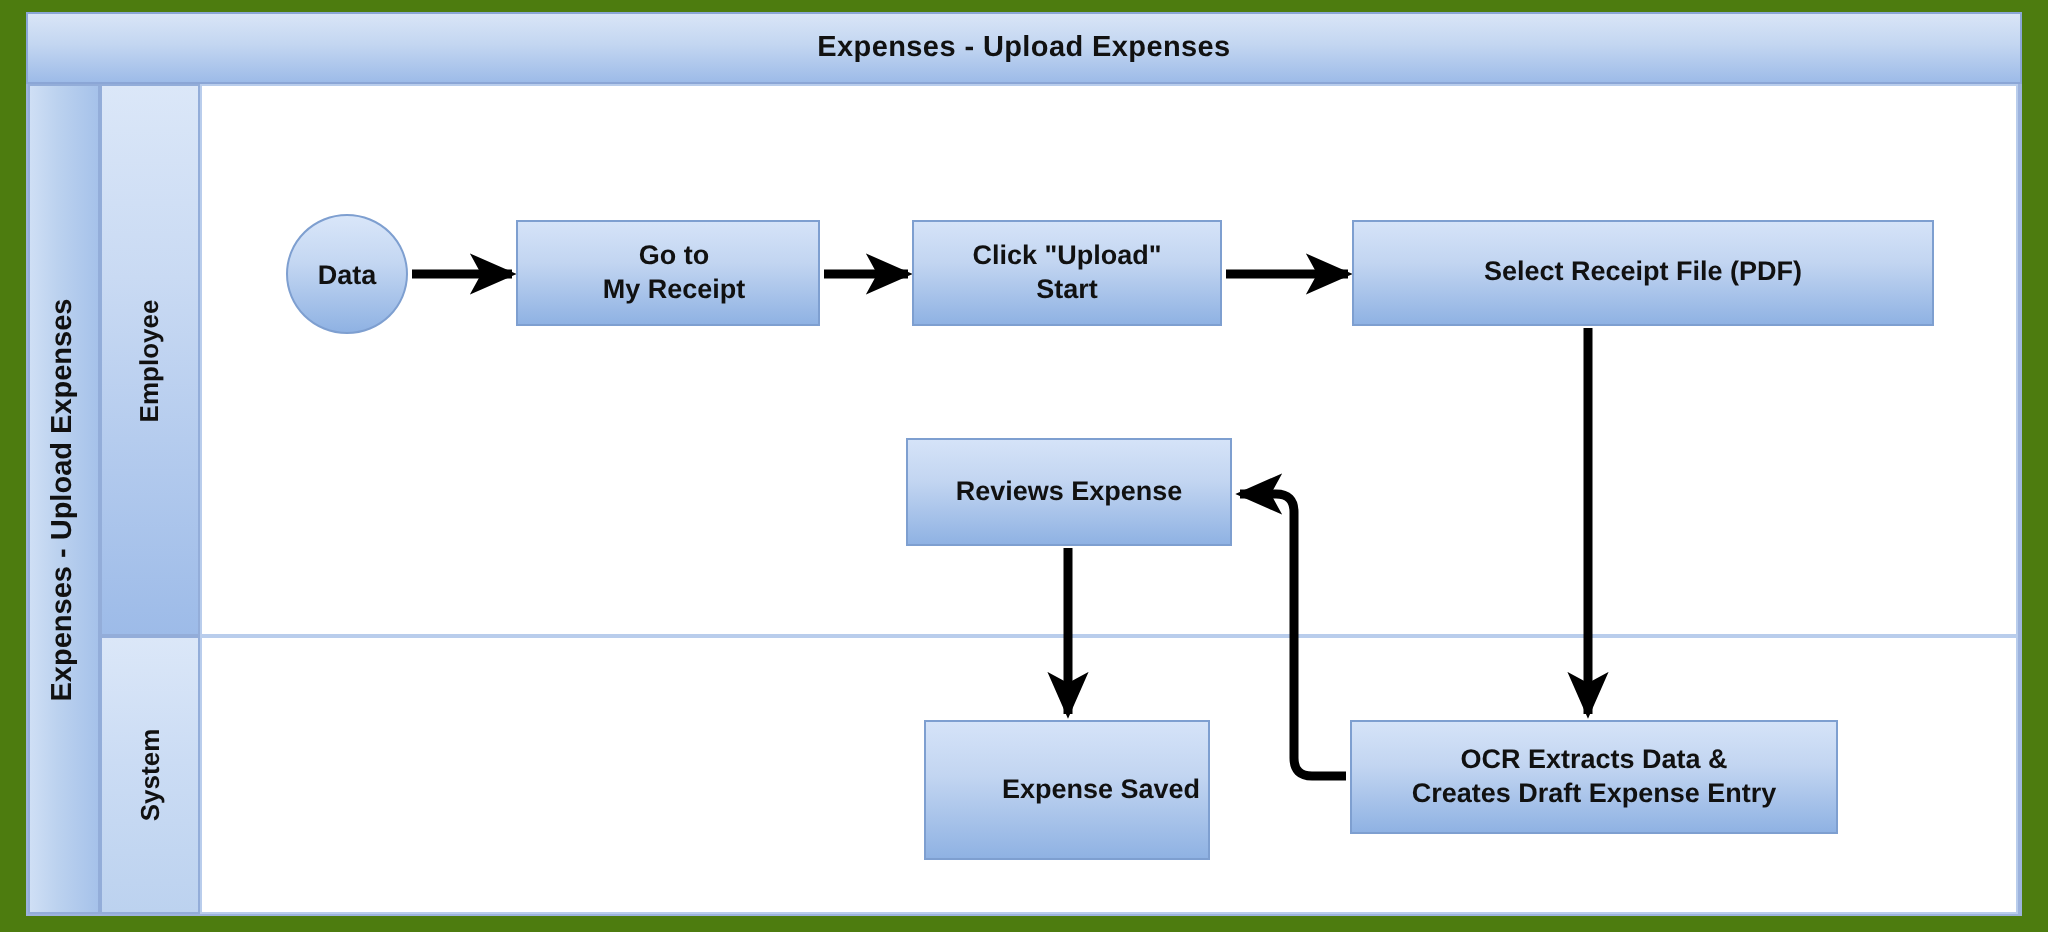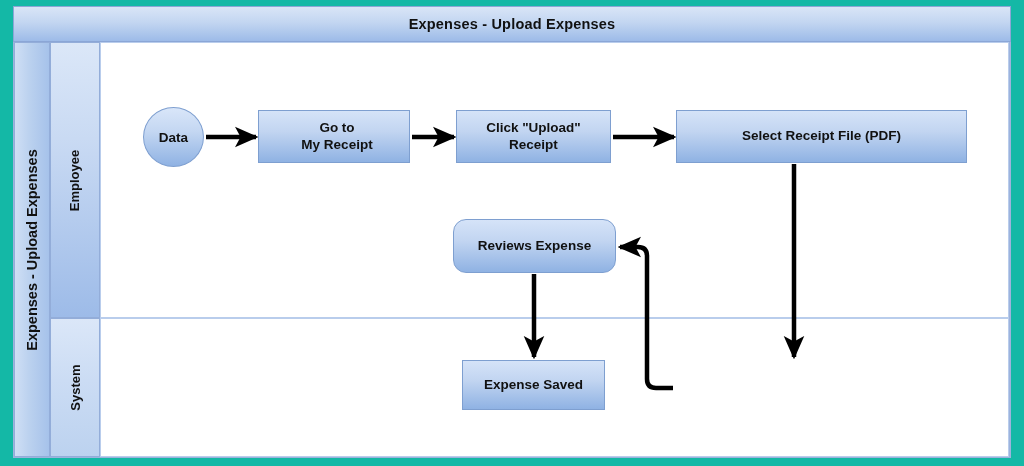--- a/index.html
+++ b/index.html
@@ -8,21 +8,21 @@
     background: #ffffff;
   }
   body {
     font-family: "Liberation Sans", sans-serif;
   }
 
   #canvas {
     position: relative;
     width: 1024px;
     height: 466px;
-    background: #14b8a6;
+    background: #4d7c0f;
     overflow: hidden;
   }
 
   
   .pool-frame {
     position: absolute;
     left: 13px;
     top: 6px;
     width: 998px;
     height: 452px;
@@ -144,22 +144,22 @@
     align-items: center;
     justify-content: center;
     font-size: 13.5px;
     font-weight: bold;
     color: #111111;
   }
 
   .node-goto      { left: 258px; top: 110px; width: 152px; height: 53px; padding-left: 10px; }
   .node-clickupl  { left: 456px; top: 110px; width: 155px; height: 53px; }
   .node-selectrec { left: 676px; top: 110px; width: 291px; height: 53px; }
-  .node-reviews   { left: 453px; top: 219px; width: 163px; height: 54px; border-radius: 13px; }
-  .node-saved     { left: 462px; top: 360px; width: 143px; height: 50px; }
+  .node-reviews   { left: 453px; top: 219px; width: 163px; height: 54px; }
+  .node-saved     { left: 462px; top: 360px; width: 143px; height: 70px; justify-content: flex-end; }
   .node-ocr       { left: 675px; top: 360px; width: 244px; height: 57px; }
 
   
   .connectors {
     position: absolute;
     left: 0;
     top: 0;
     width: 1024px;
     height: 466px;
     pointer-events: none;
@@ -218,21 +218,21 @@
   <div class="node node-goto">
     <div>
       <div>Go to</div>
       <div>My Receipt</div>
     </div>
   </div>
 
   <div class="node node-clickupl">
     <div>
       <div>Click "Upload"</div>
-      <div>Receipt</div>
+      <div>Start</div>
     </div>
   </div>
 
   <div class="node node-selectrec">
     <div>
       <div>Select Receipt File (PDF)</div>
     </div>
   </div>
 
   <div class="node node-reviews">
@@ -240,14 +240,20 @@
       <div>Reviews Expense</div>
     </div>
   </div>
 
   <div class="node node-saved">
     <div>
       <div>Expense Saved</div>
     </div>
   </div>
 
+  <div class="node node-ocr">
+    <div>
+      <div>OCR Extracts Data &amp;</div>
+      <div>Creates Draft Expense Entry</div>
+    </div>
+  </div>
 
 </div>
 
 </body></html>

